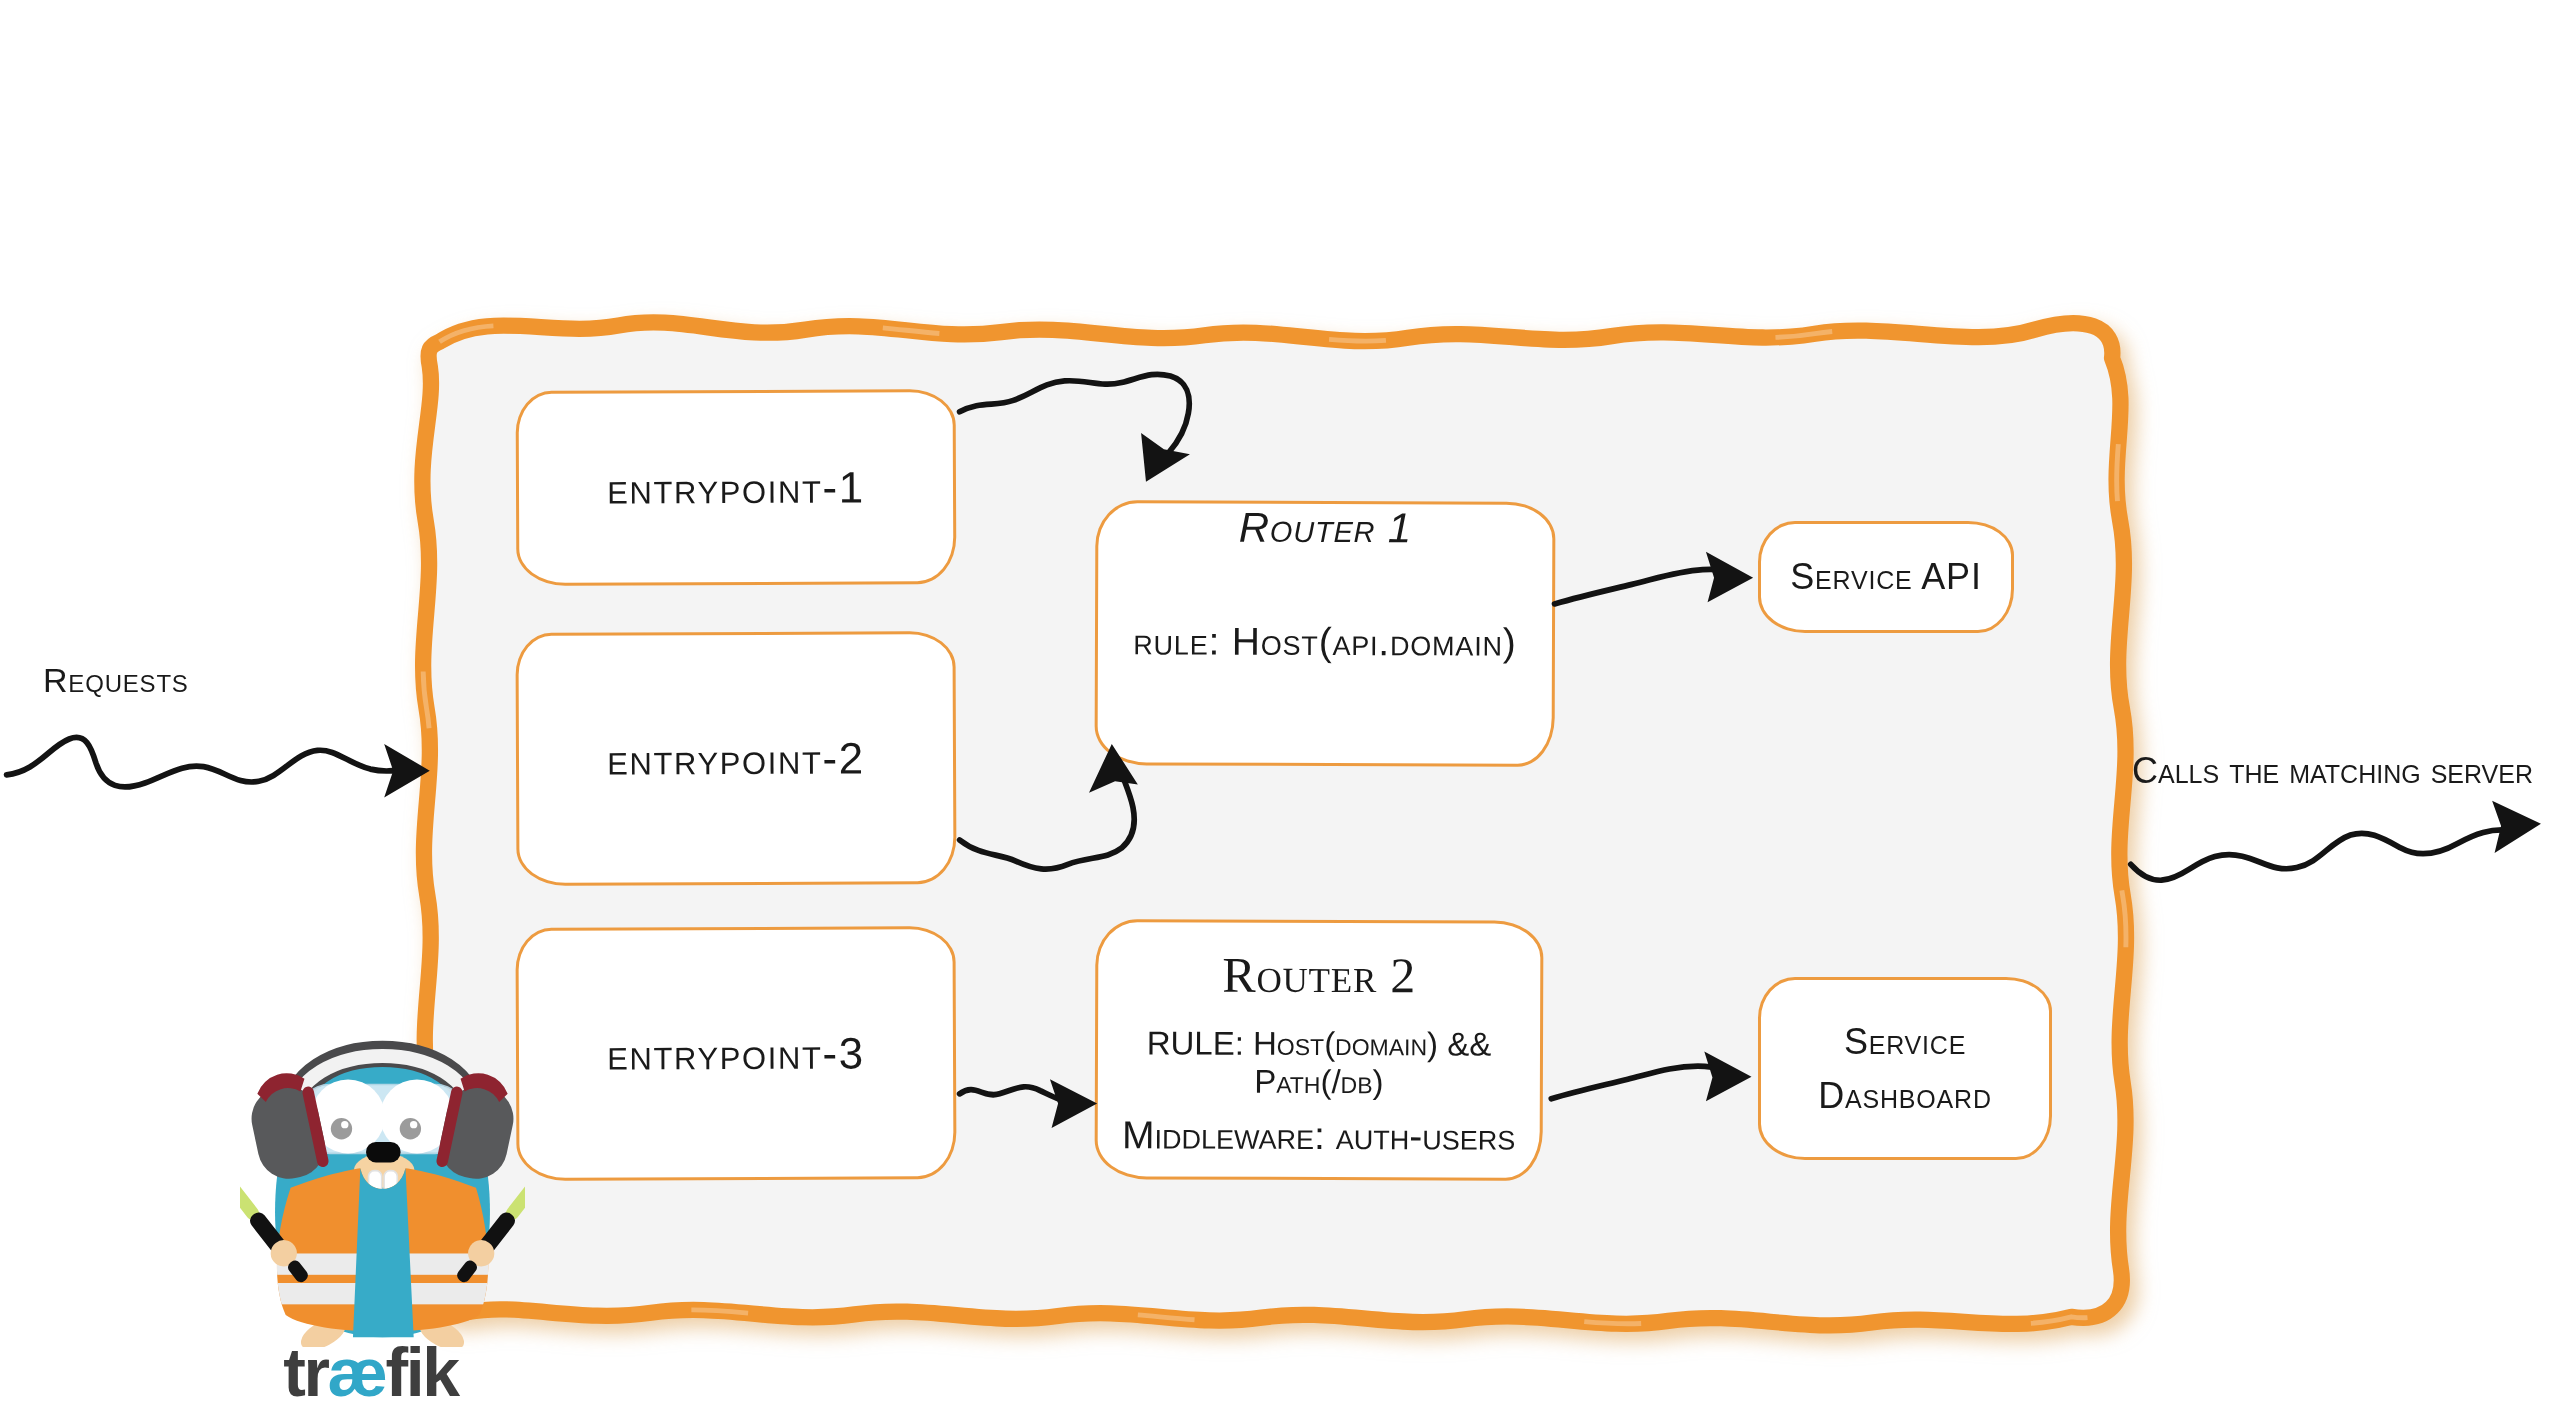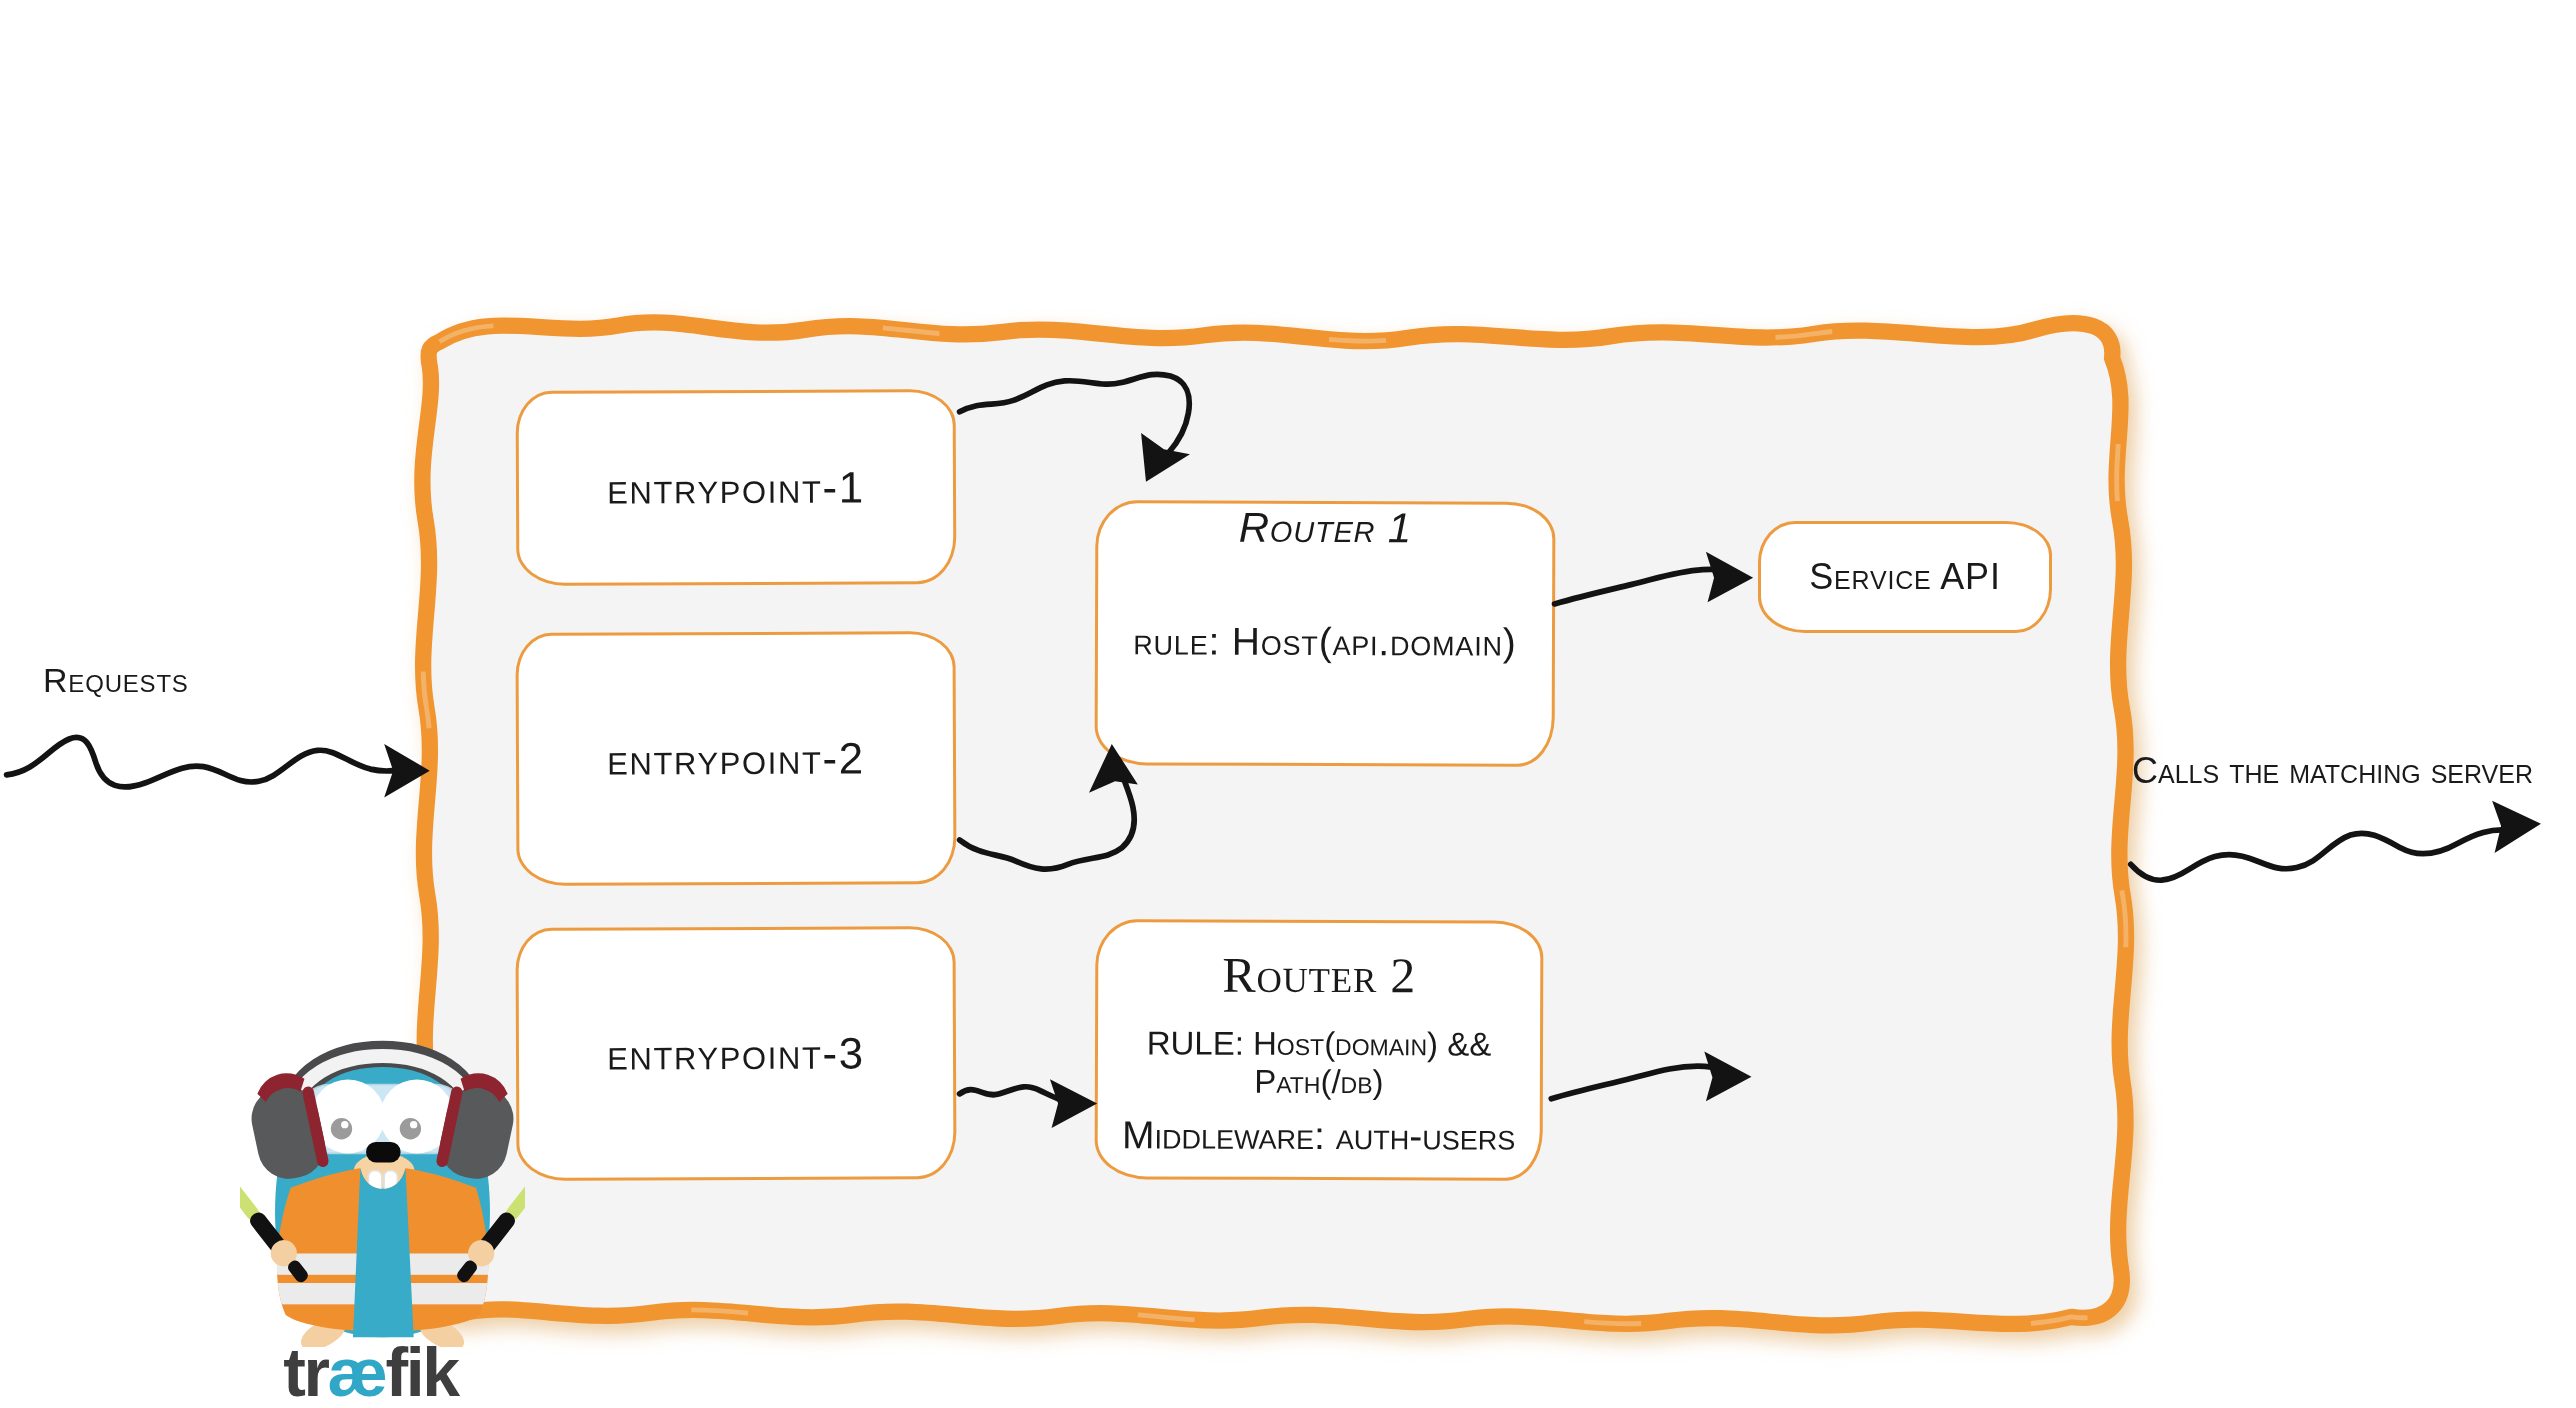--- a/index.html
+++ b/index.html
@@ -23,21 +23,21 @@
   #ep1{left:516px;top:390px;width:440px;height:195px;}
   #ep2{left:516px;top:632px;width:440px;height:253px;}
   #ep3{left:516px;top:927px;width:440px;height:253px;}
   #router1{left:1095px;top:501px;width:460px;height:265px;justify-content:flex-start;}
   #router1 .title{font-size:42px;font-style:italic;}
   #router1 .rule{font-size:39px;margin-top:68px;letter-spacing:0.8px;}
   #router2{left:1095px;top:920px;width:448px;height:260px;justify-content:flex-start;}
   #router2 .title{font-size:50px;margin-top:23px;font-family:Liberation Serif, serif;}
   #router2 .rule{font-size:33px;margin-top:21px;}
   #router2 .middleware{font-size:39px;margin-top:13px;}
-  #svcapi{left:1758px;top:521px;width:294px;height:112px;}
+  #svcapi{left:1758px;top:521px;width:256px;height:112px;}
   #svcapi .title{font-size:36px;}
   #svcdash{left:1758px;top:977px;width:294px;height:183px;padding:0 24.4px;}
   #svcdash .title{font-size:36px;line-height:1.5;}
   
   .freelabel{position:absolute;font-variant:small-caps;white-space:nowrap;z-index:3;}
   #reqlabel{left:27px;top:661px;font-size:34px;letter-spacing:0.8px;margin-left:16px;}
   #callslabel{left:2132px;top:750px;font-size:36px;letter-spacing:0px;text-align:center;}
   
   #gopher{position:absolute;left:240px;top:1009px;width:285px;height:338px;z-index:5;}
   #wordmark{
@@ -94,20 +94,23 @@
   </div>
   <div class="box router" id="router2">
     <span class="title">Router 2</span>
     <span class="rule sc">RULE: Host(domain) &amp;&amp; Path(/db)</span>
     <span class="middleware sc">Middleware: auth-users</span>
   </div>
 
   <div class="box service" id="svcapi">
     <span class="title">Service API</span>
   </div>
+  <div class="box service" id="svcdash">
+    <span class="title">Service Dashboard</span>
+  </div>
 
   <svg class="layer" width="2576" height="1408" viewBox="0 0 3165 1730" style="z-index:4;pointer-events:none;">
     <g>
       <path class="arrowpath" d="M 8 952 C 45 948 60 918 85 908 C 105 900 112 918 118 938 C 128 968 150 972 178 962 C 205 952 225 938 250 942 C 275 946 290 965 318 960 C 345 955 362 925 390 922 C 412 920 428 938 455 945 C 472 949 485 947 498 945"></path>
       <path class="arrowhead" d="M 528 947 L 472 914 L 483 947 L 472 980 Z"></path>
     </g>
     <g>
       <path class="arrowpath" d="M 1179 506 C 1205 492 1222 500 1245 492 C 1268 484 1282 470 1308 468 C 1335 466 1352 476 1378 470 C 1402 464 1415 456 1438 462 C 1458 468 1464 486 1460 508 C 1457 526 1448 542 1436 556"></path>
       <path class="arrowhead" d="M 1408 592 L 1402 532 L 1430 552 L 1462 558 Z"></path>
     </g>

